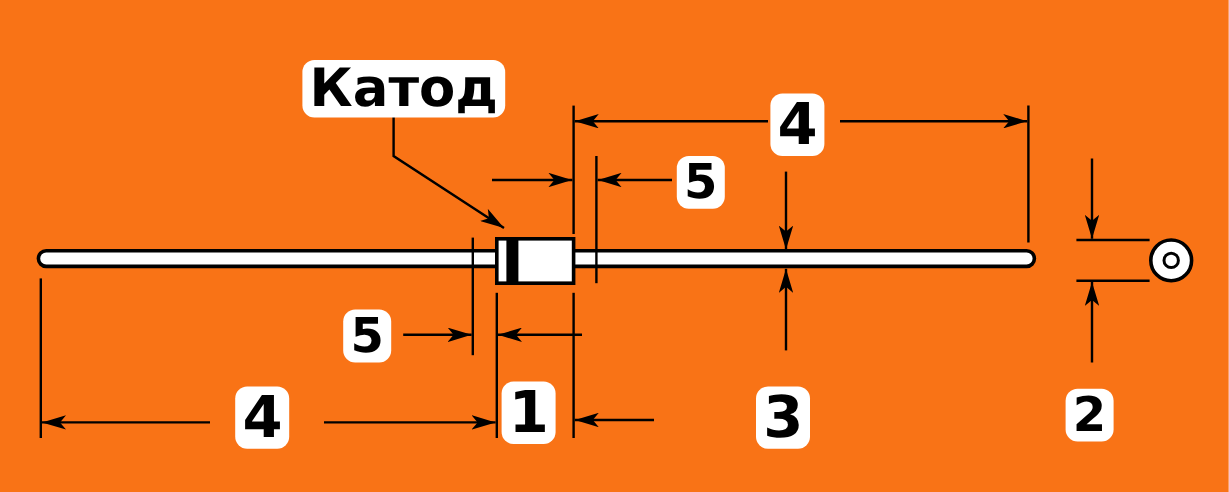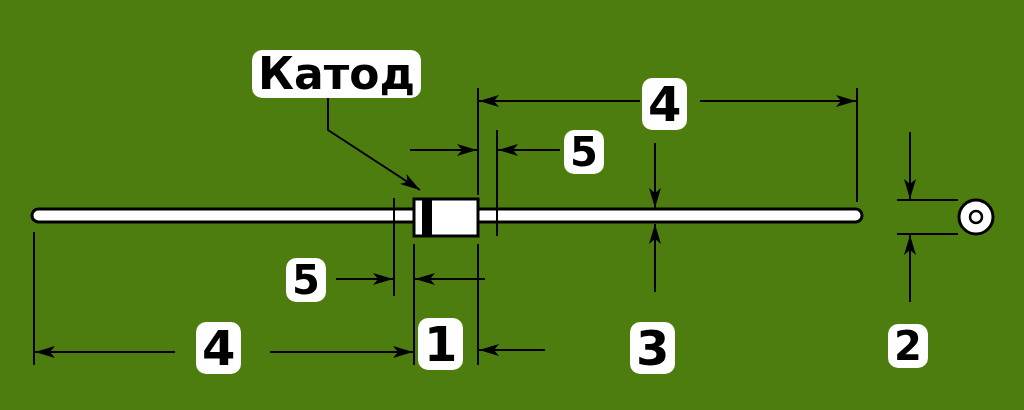--- a/index.html
+++ b/index.html
@@ -1,16 +1,16 @@
 <!DOCTYPE html>
 <html><head>
 <meta charset="utf-8">
 <style>
   html, body { margin: 0; padding: 0; background: #fdfdfd; }
-  #canvas { position: relative; width: 1024px; height: 410px; overflow: hidden; background: #4d7c0f; }
+  #canvas { position: relative; width: 1024px; height: 410px; overflow: hidden; background: #f97316; }
   svg { position: absolute; left: 0; top: 0; }
   .lbl { position: absolute; font-family: "DejaVu Sans", sans-serif; font-weight: bold; color: #000; line-height: 1; background: #fff; padding: 2px 6px; border-radius: 10px; }
   .lbl-title { font-size: 44px; }
   .lbl-num { font-size: 48px; }
   .lbl-num-sm { font-size: 40px; }
 </style>
 </head>
 <body>
 
 <div id="canvas">

